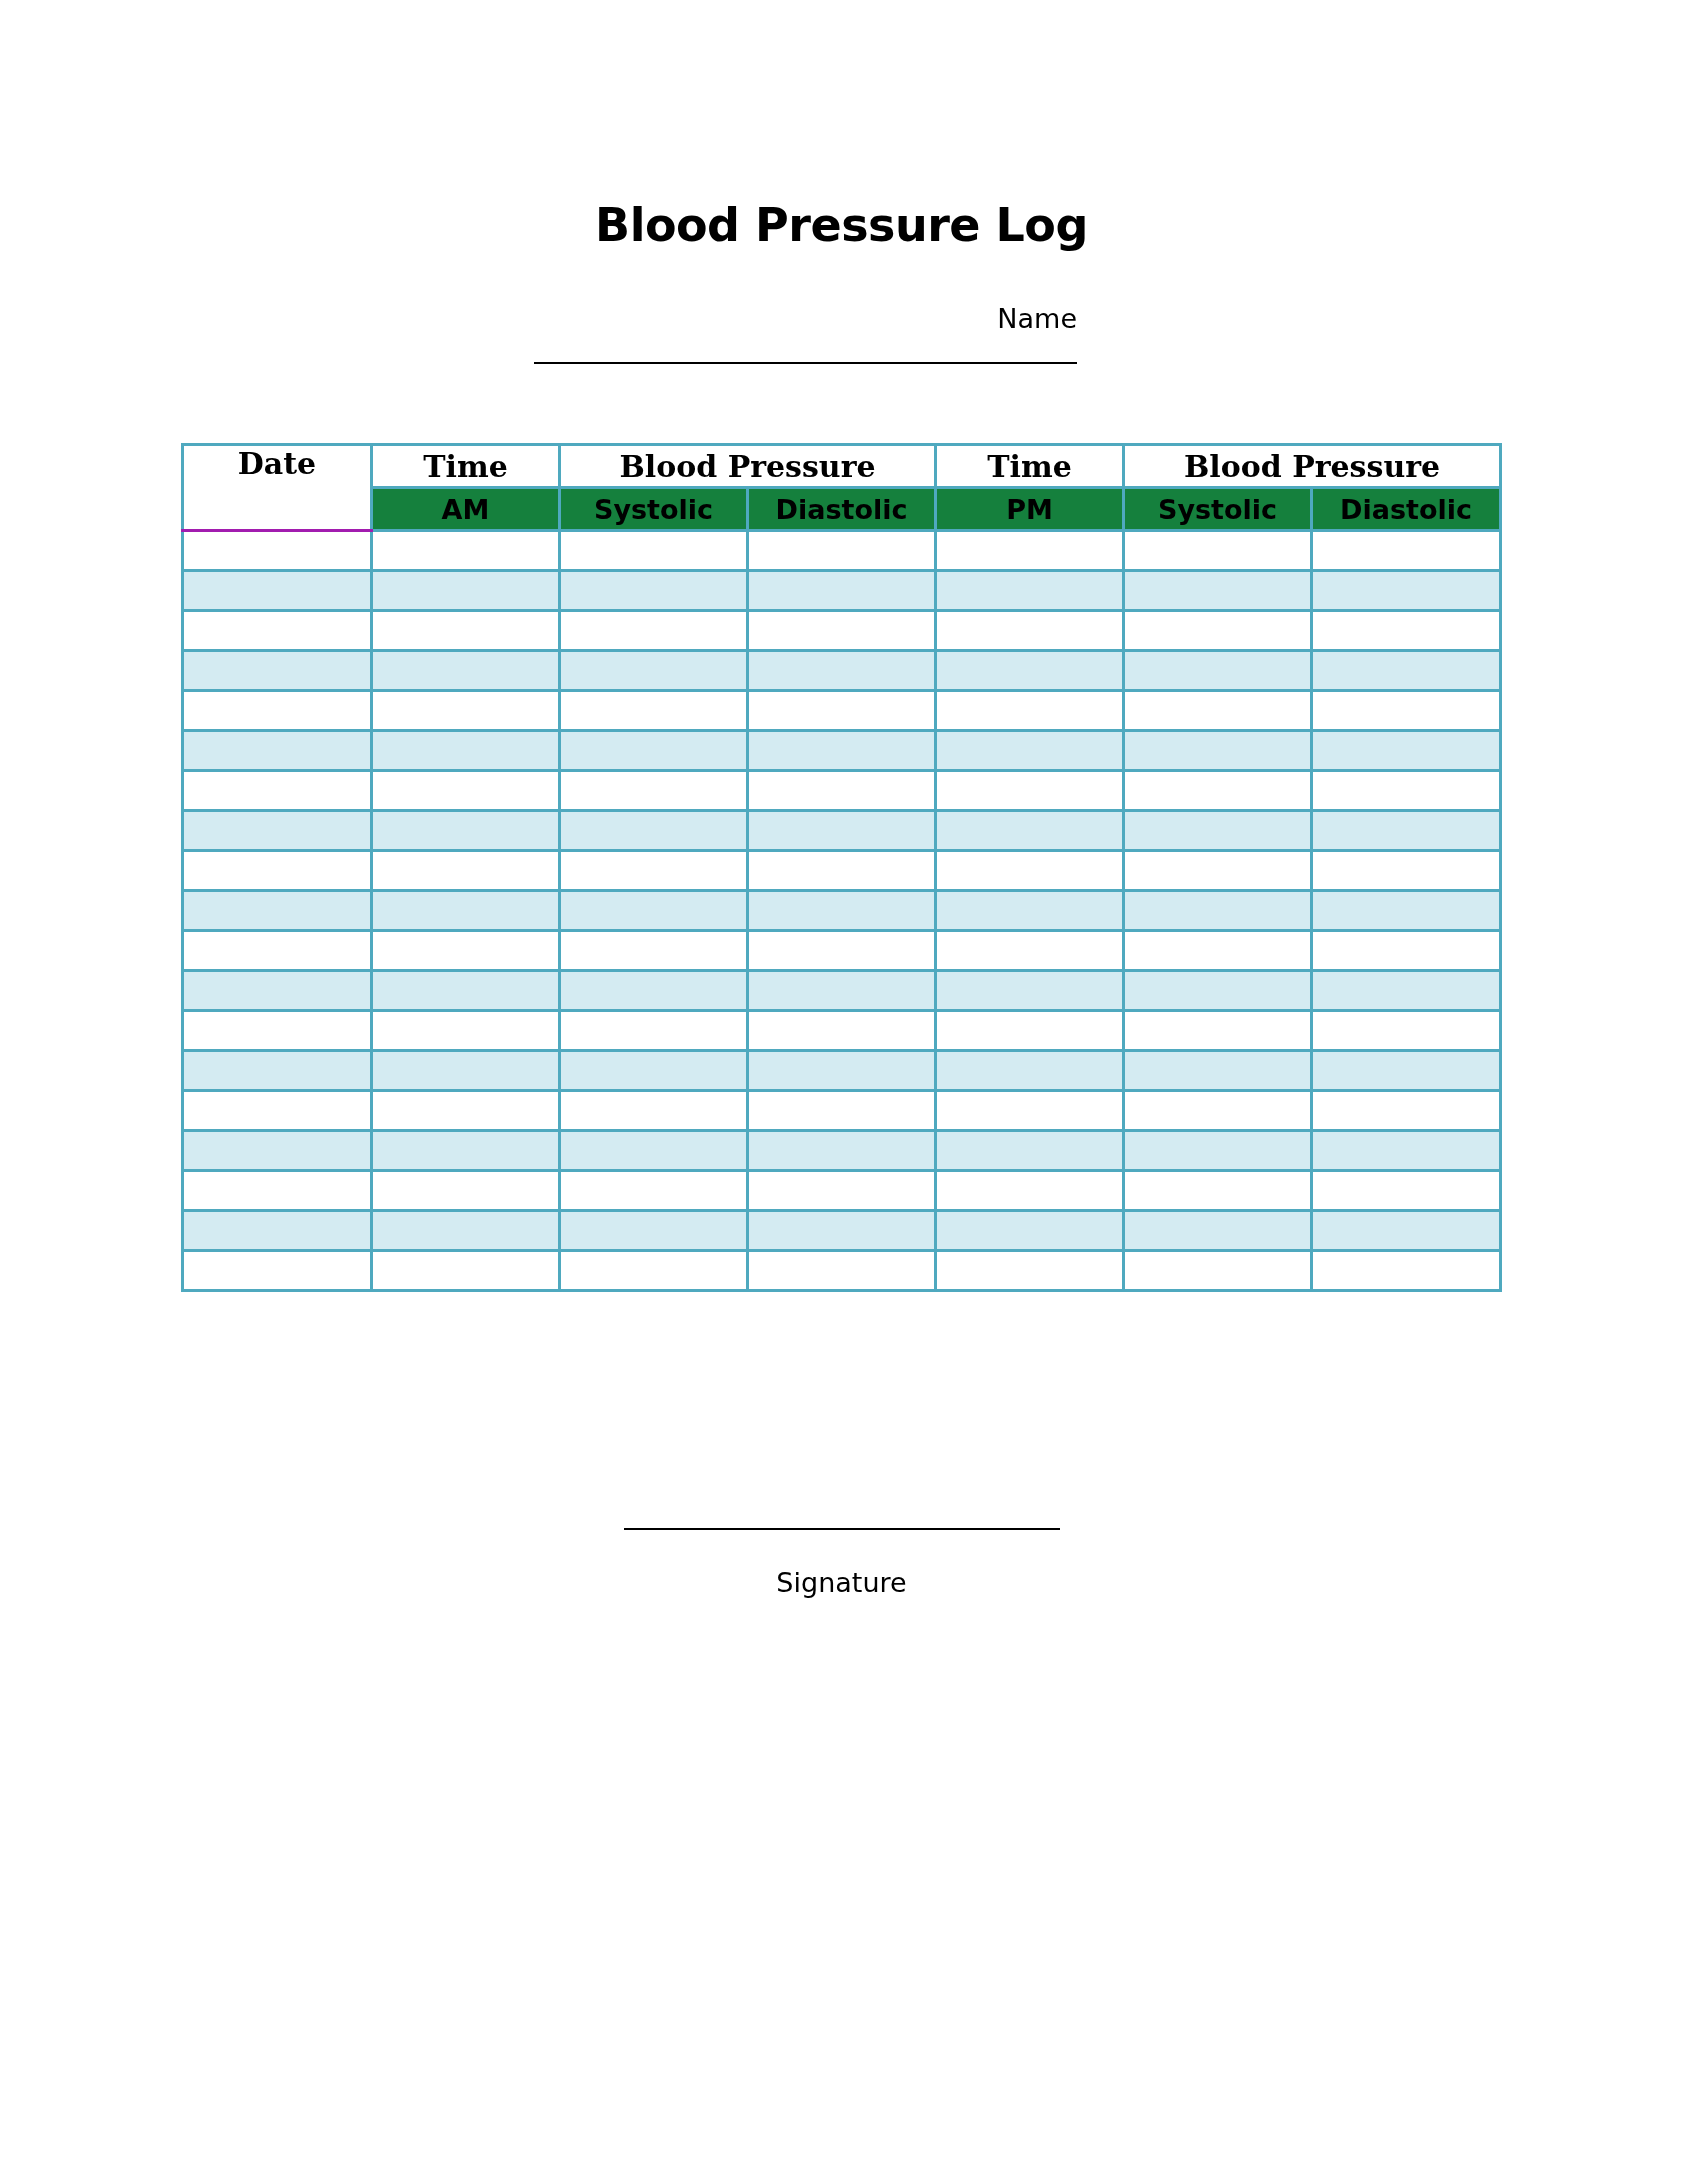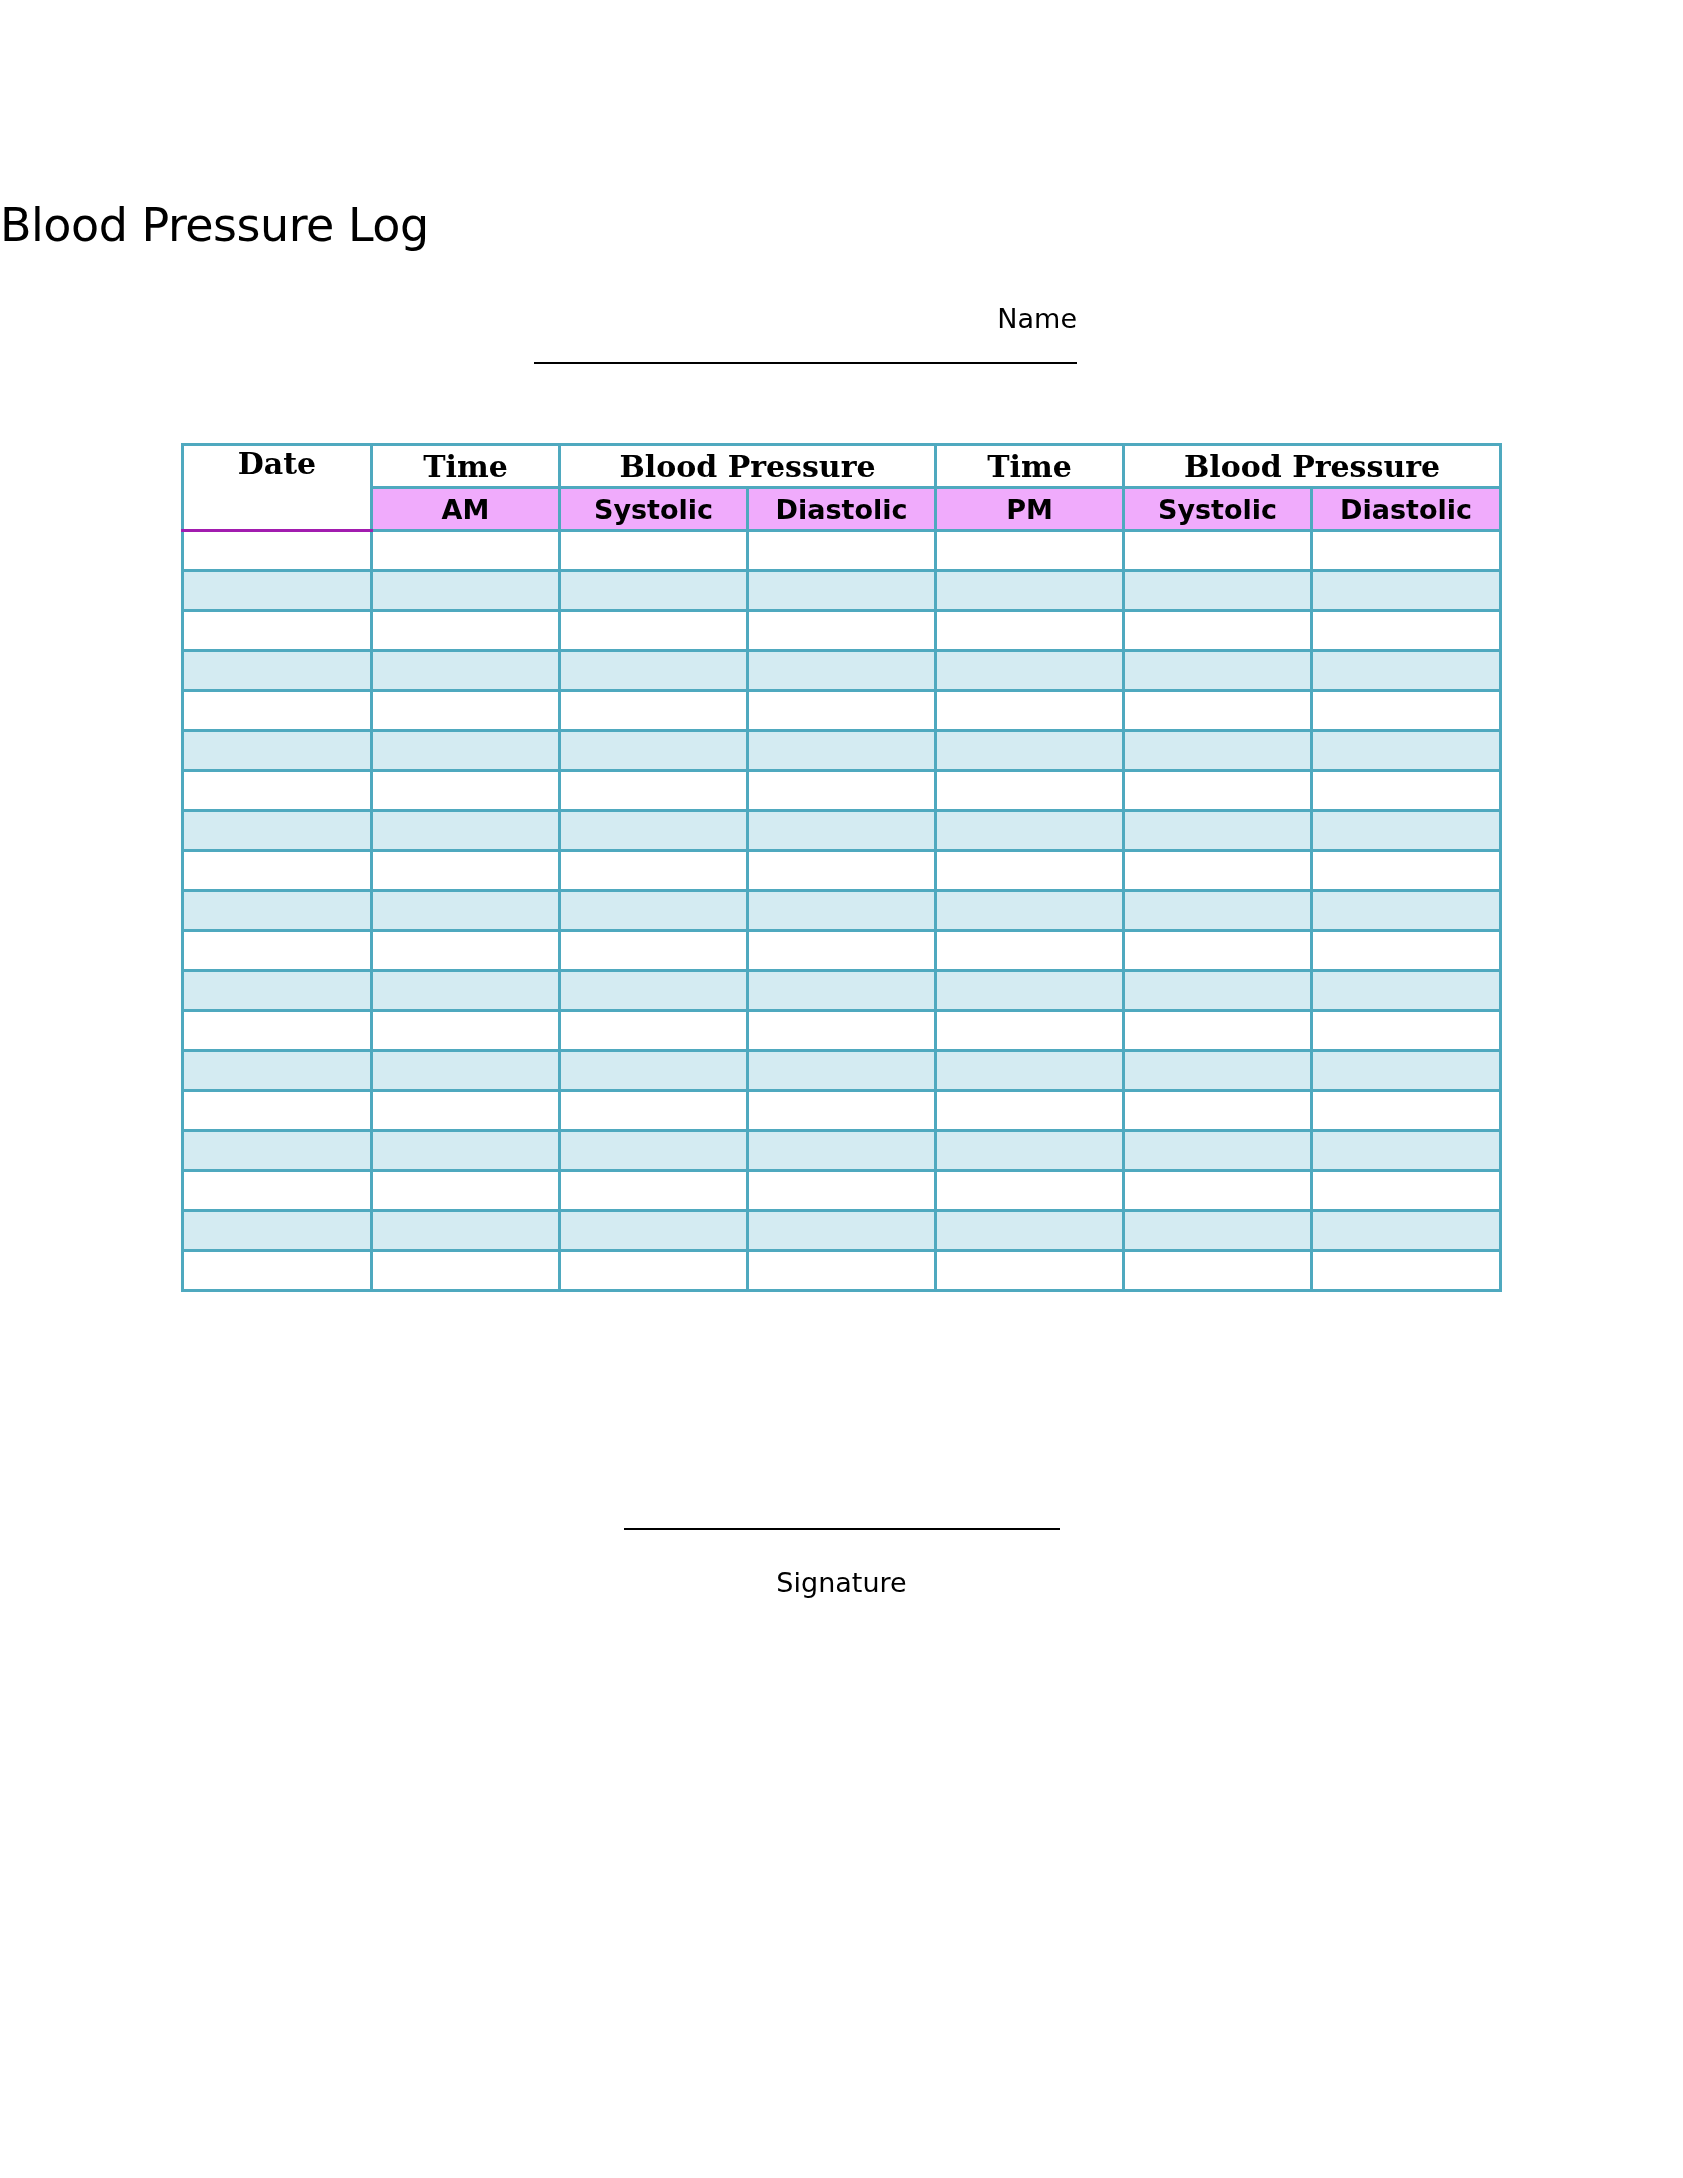--- a/index.html
+++ b/index.html
@@ -1,25 +1,25 @@
 <!DOCTYPE html>
 <html><head>
 <meta charset="utf-8">
 <style>
   html, body { margin:0; padding:0; background:#ffffff; }
   body { width:1683px; height:2178px; position:relative; overflow:hidden; font-family:"DejaVu Sans", sans-serif; color:#000; }
-  .title { position:absolute; left:0; width:1683px; top:198px; font-family:"DejaVu Sans", sans-serif; font-weight:normal; font-size:46px; letter-spacing:-0.5px; }
+  .title { position:absolute; left:0; width:1683px; top:198px; text-align:center; font-family:"DejaVu Sans", sans-serif; font-weight:bold; font-size:46px; letter-spacing:-0.5px; }
   .name-row { position:absolute; left:532px; top:303px; display:flex; align-items:flex-end; font-size:27px;flex-direction:column; }
   .name-line { width:543px; border-bottom:2px solid #000; height:28px; margin-left:2px; }
   table.log { position:absolute; left:181px; top:443px; width:1319px; border-collapse:collapse; table-layout:fixed; }
   table.log td, table.log th { border:3px solid #4fa9bf; padding:0; }
   table.log th { font-weight:bold; }
   .h1 th { height:40px; font-family:"DejaVu Serif", serif; font-size:30px; background:#fff; border-bottom:6px solid #4fa9bf; vertical-align:middle; }
   .h1 th.date { border-bottom:3px solid #a21caf; vertical-align:top; padding-top:0; }
-  .h2 th { height:40px; background:#f0abfc; font-family:"DejaVu Sans", sans-serif; font-size:27px; }
+  .h2 th { height:40px; background:#15803d; font-family:"DejaVu Sans", sans-serif; font-size:27px; }
   tr.row td { height:37px; }
   tr.row.alt td { background:#d4ebf2; }
   .sig-line { position:absolute; left:624px; top:1528px; width:436px; border-top:2px solid #000; }
   .sig-label { position:absolute; left:0; width:1683px; top:1567px; text-align:center; font-size:27px; }
 </style>
 </head>
 <body>
 
 <div class="title">Blood Pressure Log</div>
 

